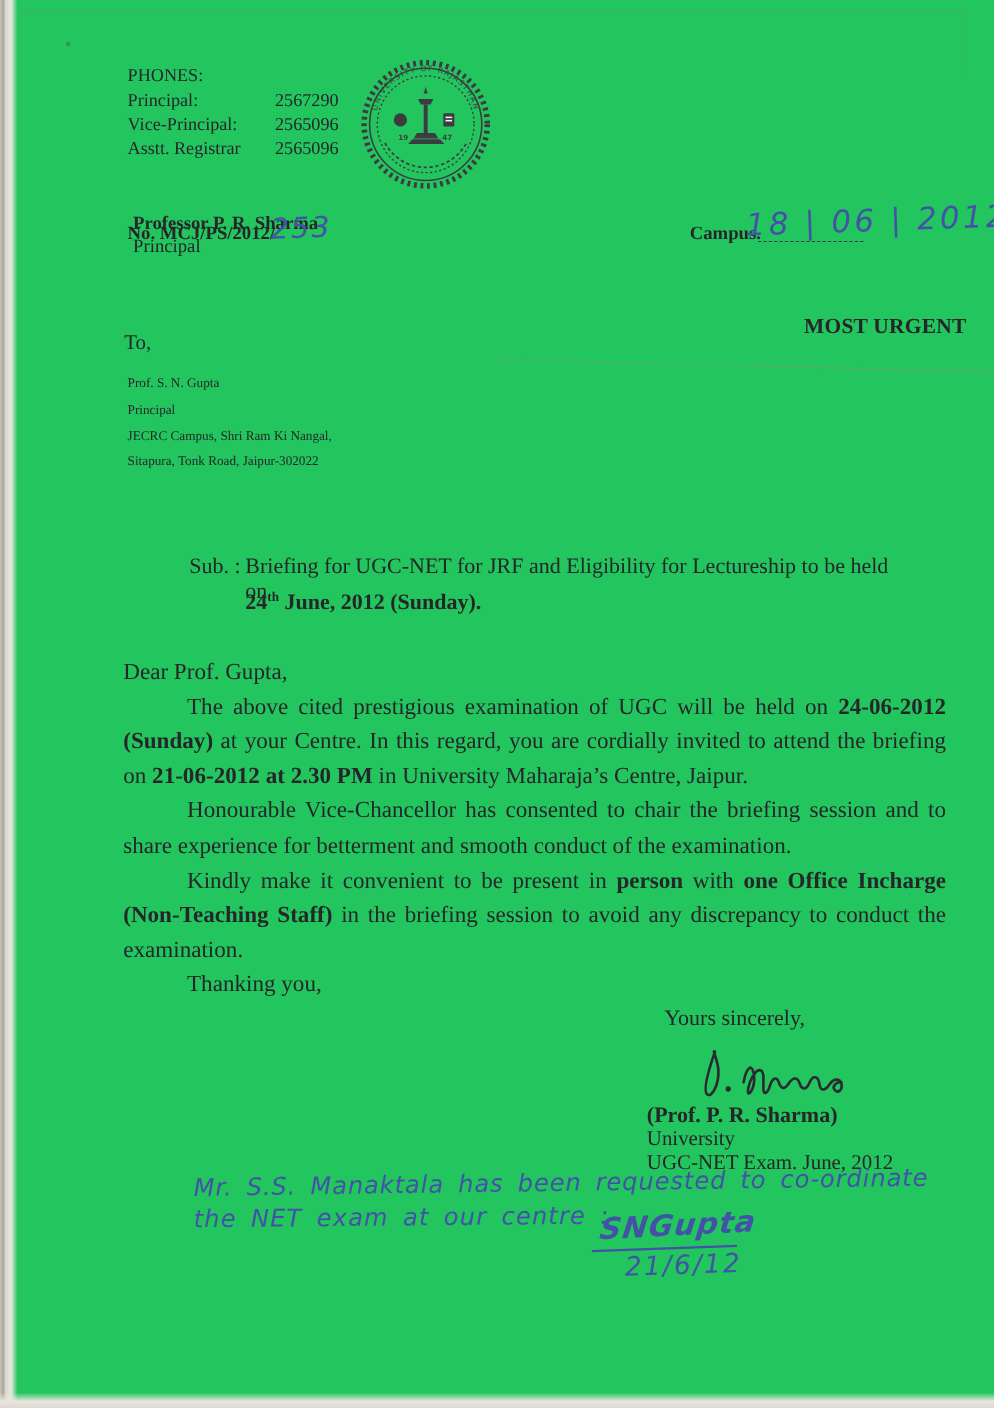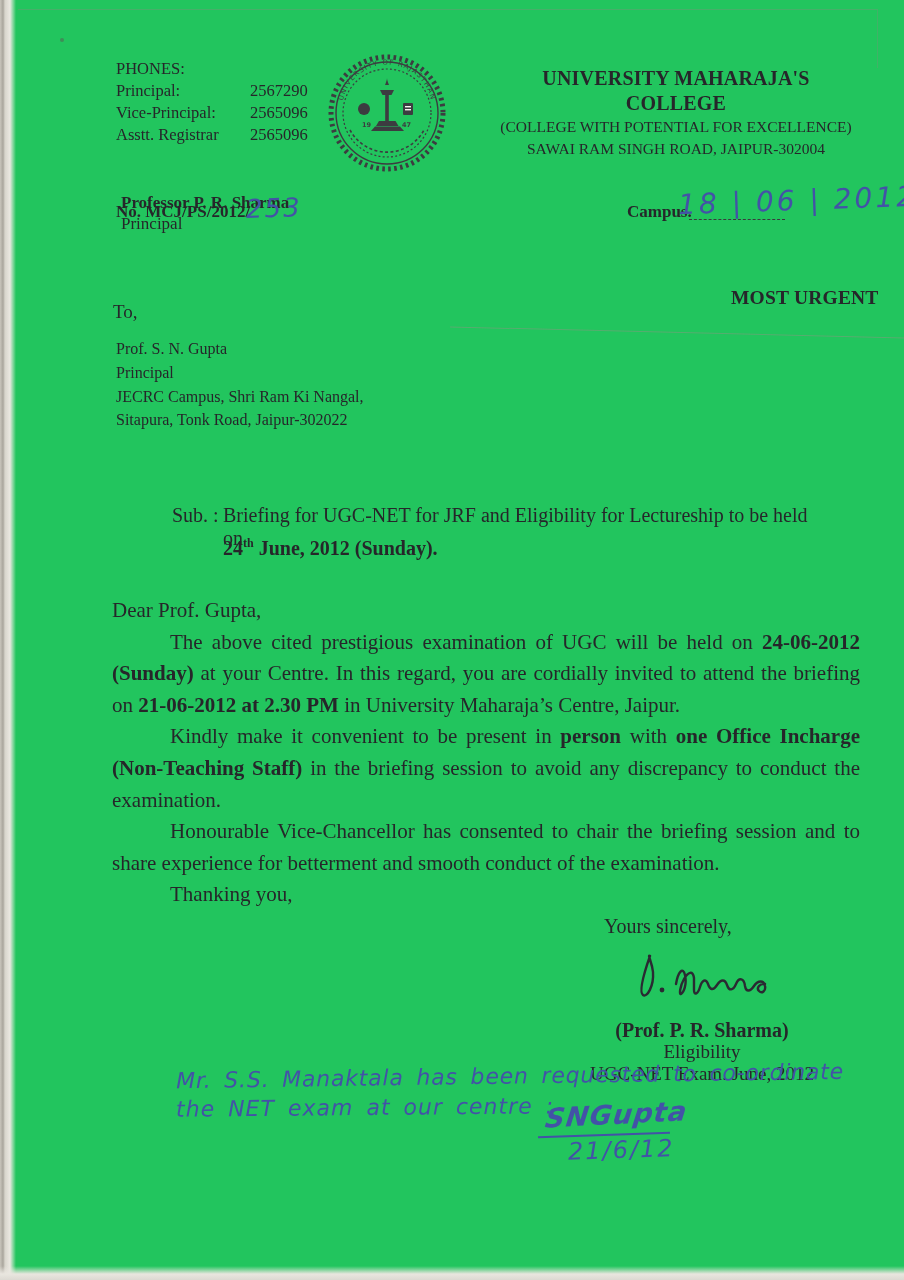--- a/index.html
+++ b/index.html
@@ -44,37 +44,37 @@
   .hw-253{left:246px;top:193px;font-size:26px;letter-spacing:2px;transform:rotate(-2deg);}
   .hw-date{left:678px;top:184px;font-size:28px;letter-spacing:3px;white-space:nowrap;transform:rotate(-2deg);}
   .hw-note1{left:176px;top:1063px;width:745px;font-size:22px;letter-spacing:.8px;word-spacing:5px;transform:rotate(-.8deg);white-space:nowrap;}
   .hw-note2{left:176px;top:1095px;font-size:22px;letter-spacing:1px;word-spacing:5px;transform:rotate(-.5deg);white-space:nowrap;}
   .hw-sign2{left:546px;top:1099px;font-size:27px;font-weight:bold;letter-spacing:1px;transform:skewX(-10deg) rotate(-3deg);}
   .sign2-line{left:538px;top:1134px;width:132px;height:2px;background:var(--ink-blue,#4352a7);transform:rotate(-2deg);}
   .hw-date2{left:568px;top:1136px;font-size:24px;letter-spacing:2px;transform:rotate(-2deg);}
 
   
   .to{left:113px;top:301px;font-size:19px;}
-  .addr-block{left:116px;top:337px;font-size:16px;line-height:23.8px;}
+  .addr-block{left:116px;top:337px;font-size:12px;line-height:23.8px;}
 
   
   .sub-label{left:172px;top:504px;font-size:20px;text-align:center;}
   .sub-line1{left:223px;top:504px;width:600px;font-size:20px;}
   .sub-line2{left:223px;top:537px;font-size:20px;font-weight:bold;}
 
   
   .letter-body{left:112px;top:595px;width:748px;font-size:21px;line-height:31.6px;}
   .letter-body p{margin:0;text-align:justify;}
   .letter-body .indent{text-indent:58px;}
   .letter-body .noj{text-align:left;}
 
   
   .valediction{left:604px;top:915px;font-size:20px;}
   .sig1{left:628px;top:942px;}
-  .signatory{left:588px;top:1003px;width:228px;text-align:center;font-size:19px;line-height:22px;margin-top:16px;}
+  .signatory{left:588px;top:1003px;width:228px;text-align:left;font-size:19px;line-height:22px;}
   .signatory .nm{font-size:20px;font-weight:bold;}
 </style>
 </head>
 <body>
 
 <div class="page">
 
   <div class="abs edge-left"></div>
   <div class="abs edge-bottom"></div>
   <div class="abs hairline-top"></div>
@@ -125,25 +125,20 @@
       <path d="M49,74.5 h25 l4,4.5 h-33 z"></path>
       <circle cx="38" cy="57" r="6"></circle>
       <rect x="77" y="51" width="10" height="12" rx="1"></rect>
       <rect x="79" y="54" width="6" height="1.4" fill="#f7f5f0"></rect>
       <rect x="79" y="57" width="6" height="1.4" fill="#f7f5f0"></rect>
     </g>
     <text x="36" y="75" font-size="6.5" font-weight="bold" font-family="DejaVu Sans, sans-serif" fill="#3c3c40">19</text>
     <text x="76" y="75" font-size="6.5" font-weight="bold" font-family="DejaVu Sans, sans-serif" fill="#3c3c40">47</text>
   </svg>
 
-  <div class="abs college">
-    <div class="name">UNIVERSITY MAHARAJA'S COLLEGE</div>
-    <div class="sub">(COLLEGE WITH POTENTIAL FOR EXCELLENCE)</div>
-    <div class="addr">SAWAI RAM SINGH ROAD, JAIPUR-302004</div>
-  </div>
 
   <div class="abs refno">No. MCJ/PS/2012/</div>
   <div class="abs hw hw-253">253</div>
   <div class="abs dated">Campus.</div>
   <div class="abs date-dash"></div>
   <div class="abs hw hw-date">18 | 06 | 2012</div>
 
   <div class="abs urgent">MOST URGENT</div>
 
   <div class="abs to">To,</div>
@@ -154,38 +149,38 @@
     <div>Sitapura, Tonk Road, Jaipur-302022</div>
   </div>
 
   <div class="abs sub-label">Sub. :</div>
   <div class="abs sub-line1">Briefing for UGC-NET for JRF and Eligibility for Lectureship to be held on</div>
   <div class="abs sub-line2"><span>24</span><sup>th</sup><span> June, 2012 (Sunday).</span></div>
 
   <div class="abs letter-body">
     <p class="noj">Dear Prof. Gupta,</p>
     <p class="indent"><span>The above cited prestigious examination of UGC will be held on </span><span class="b">24-06-2012 (Sunday)</span><span> at your Centre.  In this regard, you are cordially invited to attend the briefing on </span><span class="b">21-06-2012 at 2.30 PM</span><span> in University Maharaja’s Centre, Jaipur.</span></p>
+    <p class="indent"><span>Honourable Vice-Chancellor has consented to chair the briefing session and to share experience for betterment and smooth conduct of the examination.</span></p>
     <p class="indent"><span>Kindly make it convenient to be present in </span><span class="b">person</span><span> with </span><span class="b">one Office Incharge (Non-Teaching Staff)</span><span> in the briefing session to avoid any discrepancy to conduct the examination.</span></p>
-    <p class="indent"><span>Honourable Vice-Chancellor has consented to chair the briefing session and to share experience for betterment and smooth conduct of the examination.</span></p>
     <p class="indent noj"><span>Thanking you,</span></p>
   </div>
 
   <div class="abs valediction">Yours sincerely,</div>
 
   <svg class="abs sig1" width="150" height="62" viewBox="0 0 150 62">
     <g fill="none" stroke="#2a2a32" stroke-width="2.4" stroke-linecap="round">
       <path d="M22,14 C15,34 11,50 15,53 C19,56 26,44 25,30 C24,20 19,12 22,14"></path>
       <circle cx="34" cy="48" r="1.2" fill="#2a2a32"></circle>
       <path d="M48,42 C50,30 55,24 57,33 C59,42 56,50 53,52 C51,53 52,44 56,37 C60,30 65,28 66,36 L66,48 C66,54 70,52 72,45 C74,38 78,36 80,42 C82,48 85,49 89,43 C93,37 97,37 99,43 C101,49 105,49 108,42 C111,35 116,36 117,44 C118,50 122,50 126,44 C130,38 136,38 137,44 C138,49 134,52 131,49 C128,46 132,41 137,42"></path>
     </g>
   </svg>
 
   <div class="abs signatory">
     <div class="nm">(Prof. P. R. Sharma)</div>
-    <div>Eligibility</div>
+    <div>University</div>
     <div>UGC-NET Exam. June, 2012</div>
   </div>
 
   <div class="abs hw hw-note1">Mr. S.S. Manaktala has been requested to co-ordinate</div>
   <div class="abs hw hw-note2">the NET exam at our centre :</div>
   <div class="abs hw hw-sign2">SNGupta</div>
   <div class="abs sign2-line"></div>
   <div class="abs hw hw-date2">21/6/12</div>
 
 </div>

